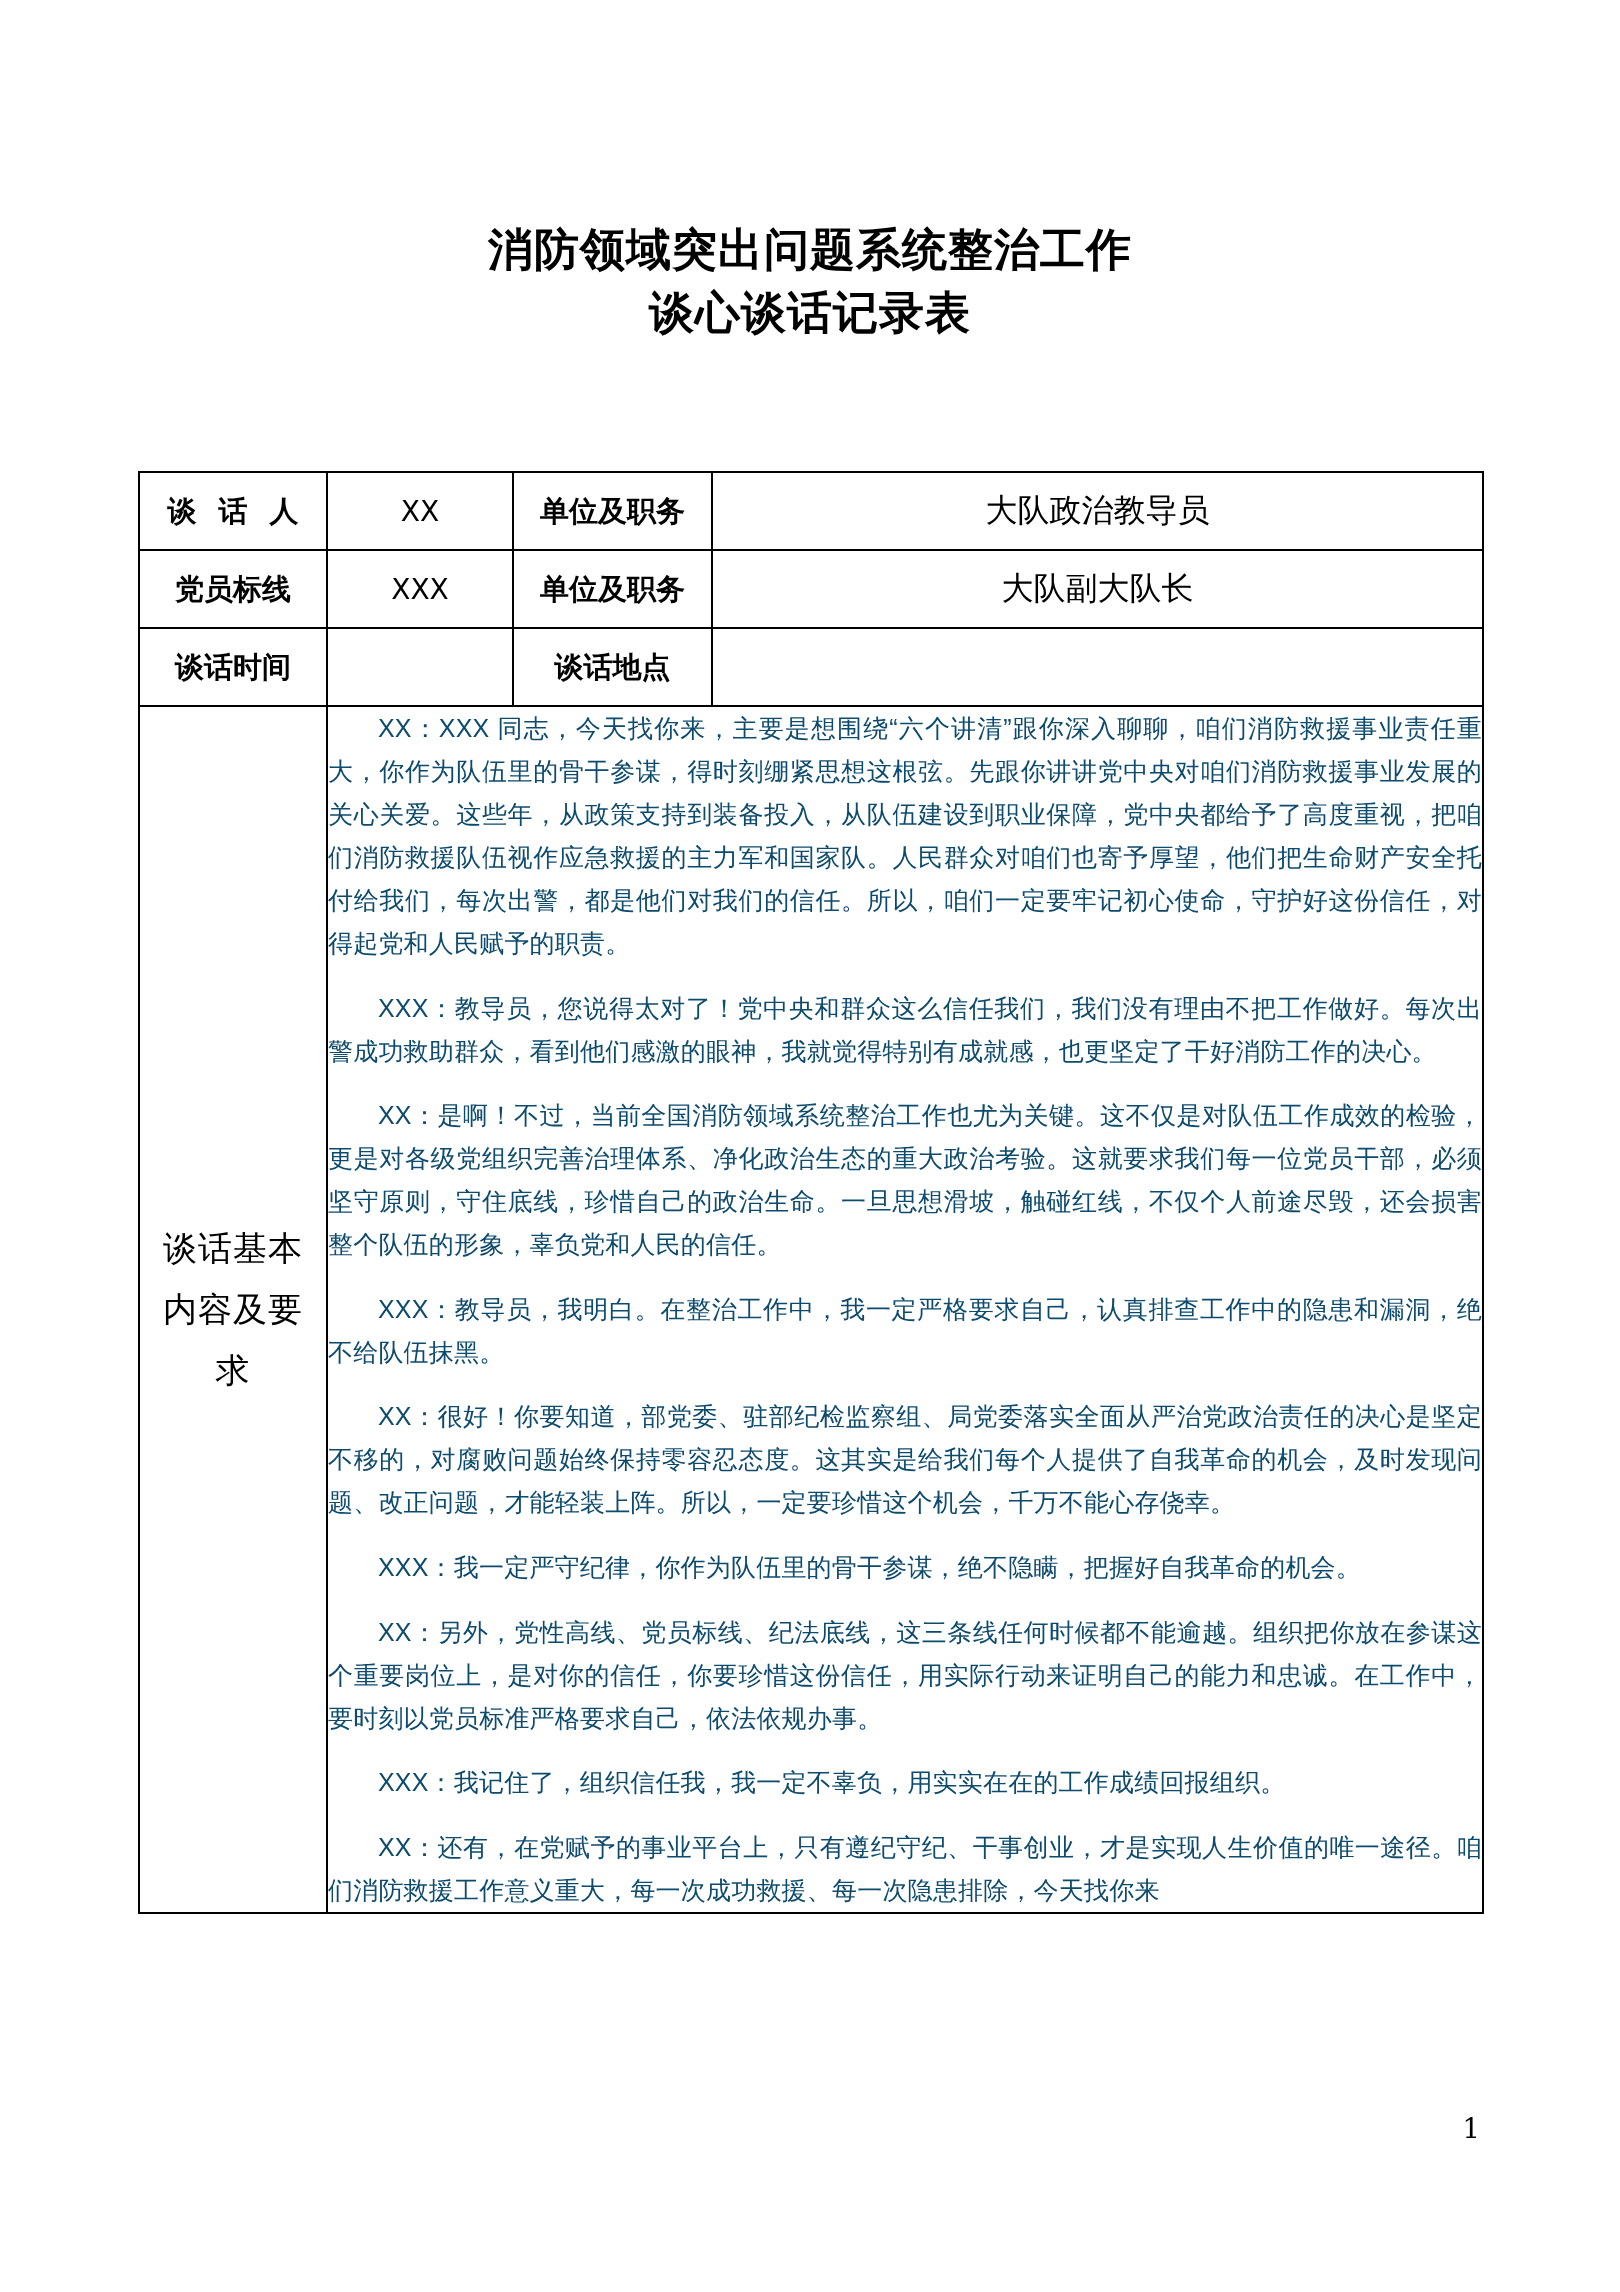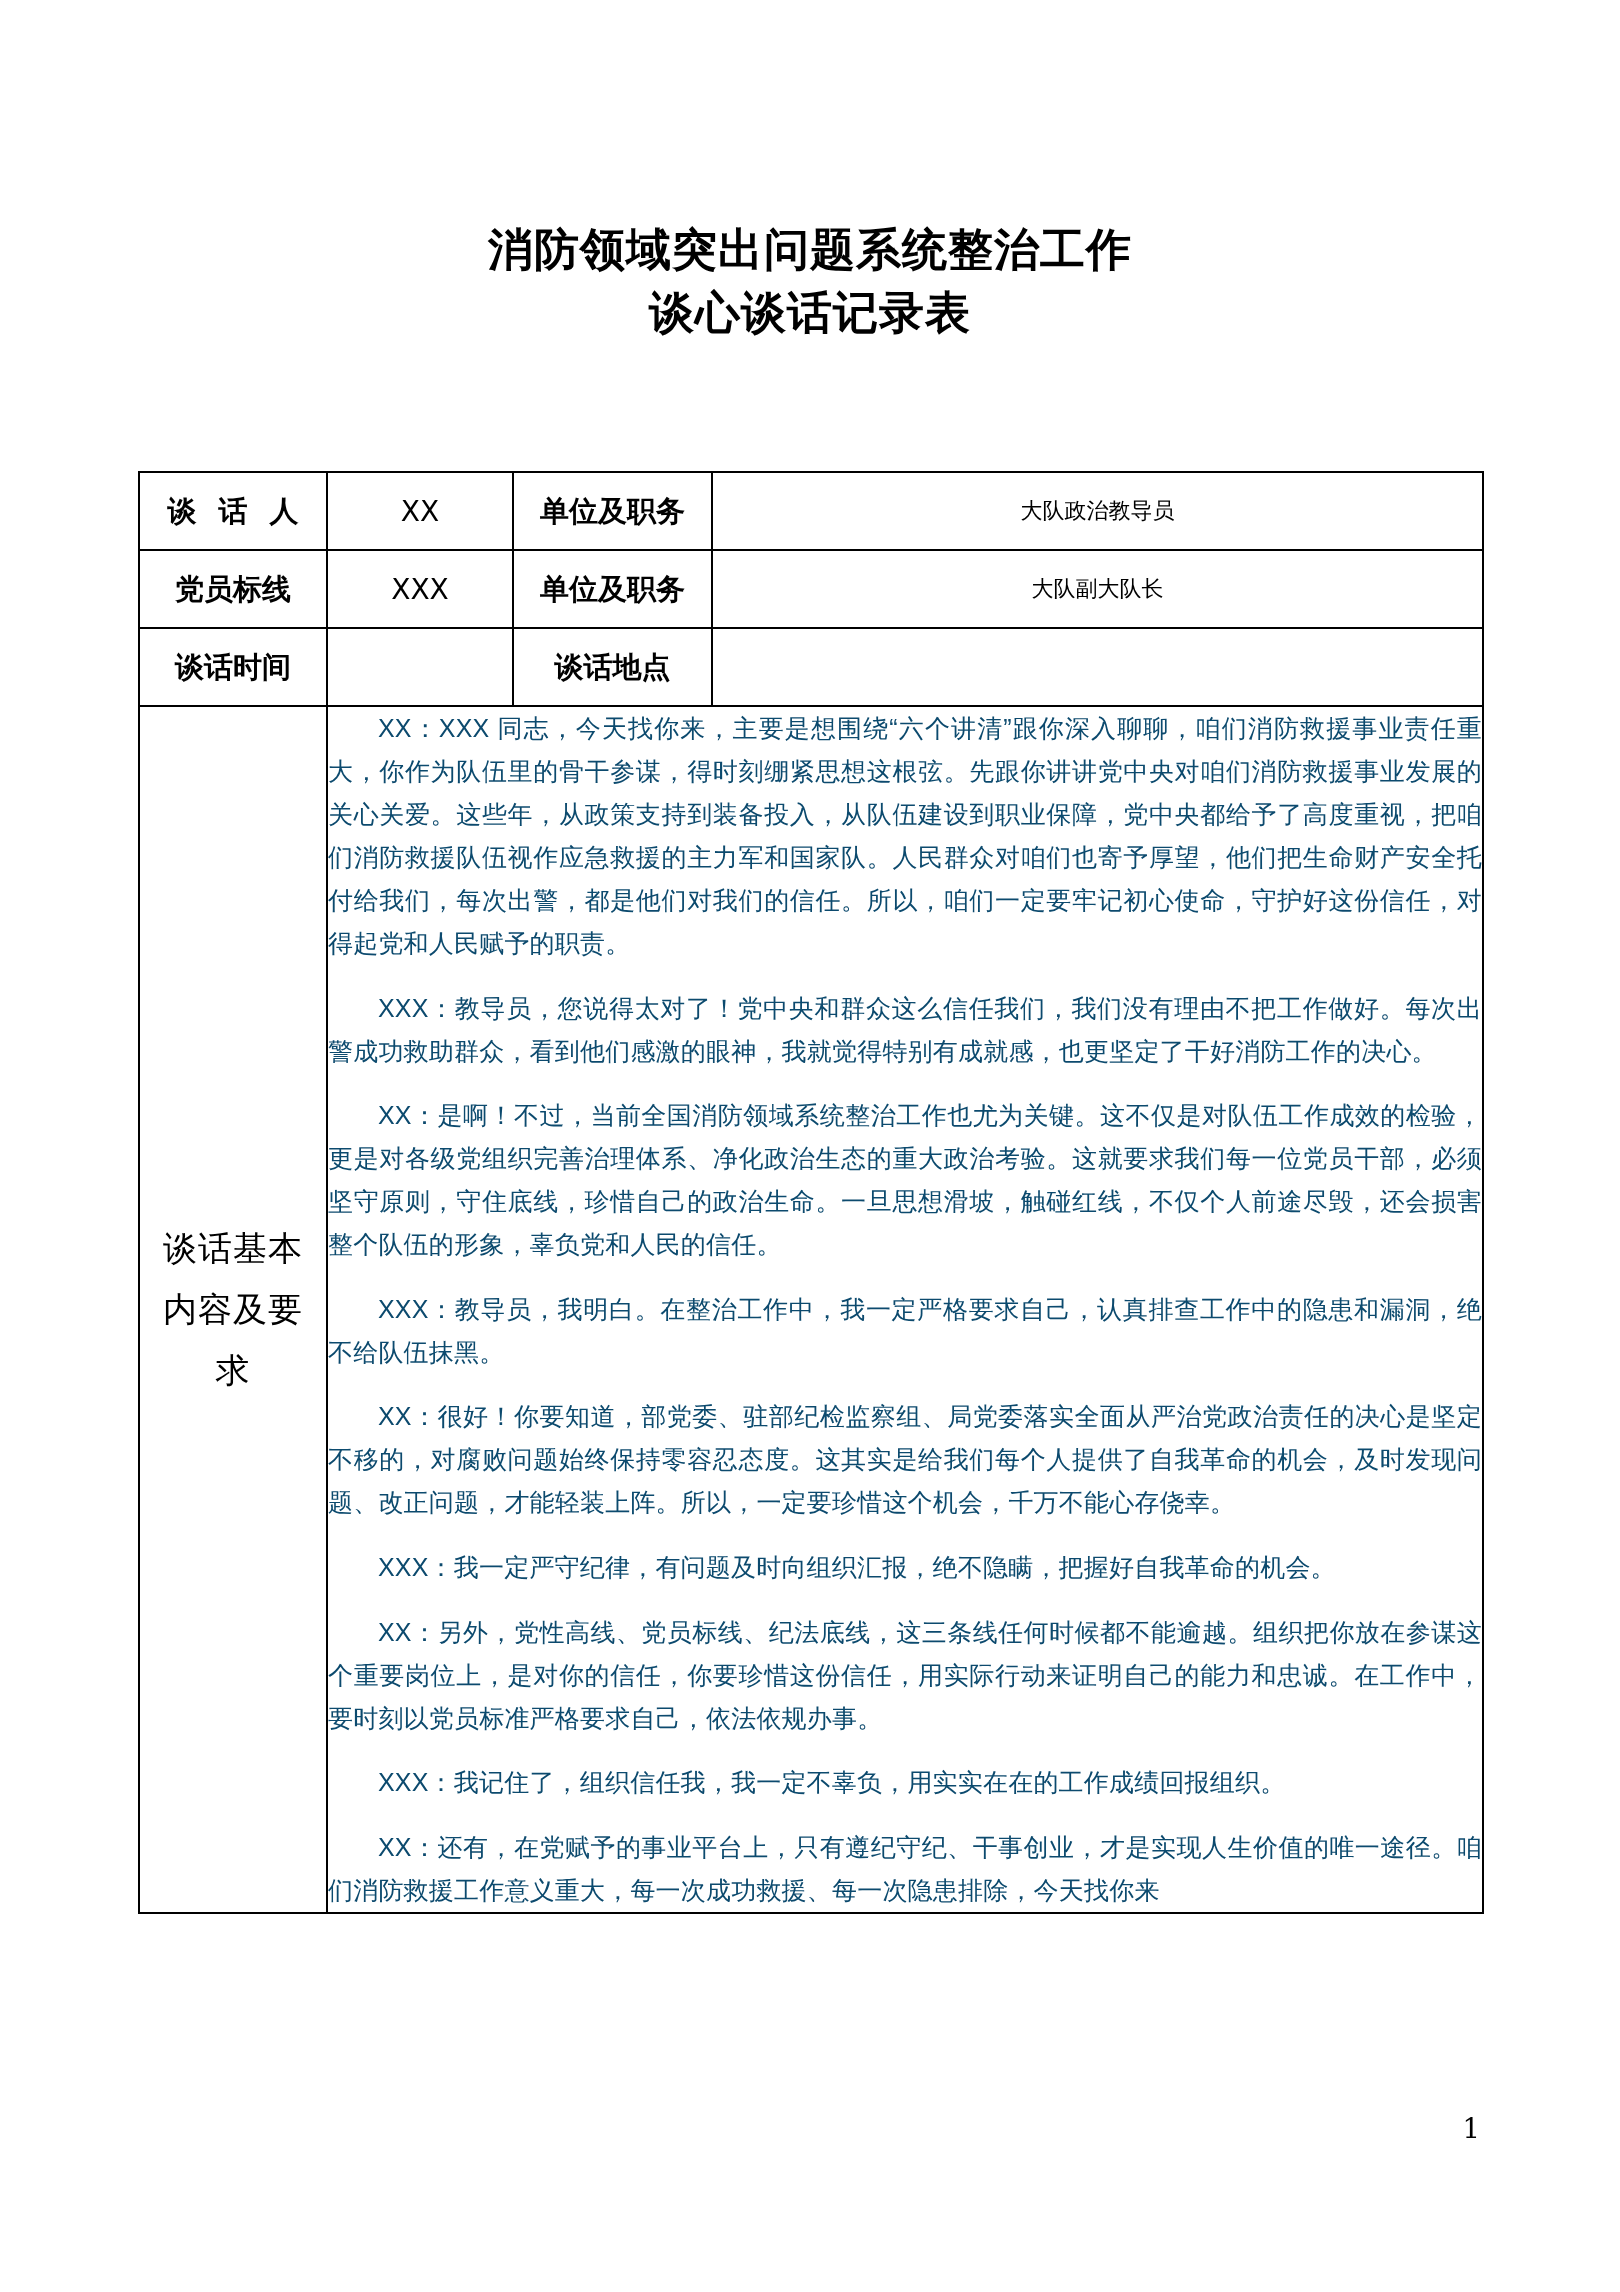--- a/index.html
+++ b/index.html
@@ -80,21 +80,21 @@
     padding-left: 5.9px;
   }
   .val {
     text-align: center;
     font-size: 28px;
     font-weight: 400;
     font-family: "DejaVu Sans", sans-serif;
     color: #000;
   }
   .val.big {
-    font-size: 22px;
+    font-size: 32px;
     font-family: Liberation Mono, monospace;
   }
 
   
   .vlabel {
     text-align: center;
     font-size: 34px;
     font-weight: 400;
     font-family: "DejaVu Serif", serif;
     line-height: 61px;
@@ -180,21 +180,21 @@
           <span>谈话基本</span>
           <span>内容及要</span>
           <span>求</span>
         </td>
         <td class="content-cell" colspan="3">
           <p>XX：XXX 同志，今天找你来，主要是想围绕“六个讲清”跟你深入聊聊，咱们消防救援事业责任重大，你作为队伍里的骨干参谋，得时刻绷紧思想这根弦。先跟你讲讲党中央对咱们消防救援事业发展的关心关爱。这些年，从政策支持到装备投入，从队伍建设到职业保障，党中央都给予了高度重视，把咱们消防救援队伍视作应急救援的主力军和国家队。人民群众对咱们也寄予厚望，他们把生命财产安全托付给我们，每次出警，都是他们对我们的信任。所以，咱们一定要牢记初心使命，守护好这份信任，对得起党和人民赋予的职责。</p>
           <p>XXX：教导员，您说得太对了！党中央和群众这么信任我们，我们没有理由不把工作做好。每次出警成功救助群众，看到他们感激的眼神，我就觉得特别有成就感，也更坚定了干好消防工作的决心。</p>
           <p>XX：是啊！不过，当前全国消防领域系统整治工作也尤为关键。这不仅是对队伍工作成效的检验，更是对各级党组织完善治理体系、净化政治生态的重大政治考验。这就要求我们每一位党员干部，必须坚守原则，守住底线，珍惜自己的政治生命。一旦思想滑坡，触碰红线，不仅个人前途尽毁，还会损害整个队伍的形象，辜负党和人民的信任。</p>
           <p>XXX：教导员，我明白。在整治工作中，我一定严格要求自己，认真排查工作中的隐患和漏洞，绝不给队伍抹黑。</p>
           <p>XX：很好！你要知道，部党委、驻部纪检监察组、局党委落实全面从严治党政治责任的决心是坚定不移的，对腐败问题始终保持零容忍态度。这其实是给我们每个人提供了自我革命的机会，及时发现问题、改正问题，才能轻装上阵。所以，一定要珍惜这个机会，千万不能心存侥幸。</p>
-          <p>XXX：我一定严守纪律，有问题及时向组织汇报，绝不隐瞒，把握好自我革命的机会。</p>
+          <p>XXX：我一定严守纪律，你作为队伍里的骨干参谋，绝不隐瞒，把握好自我革命的机会。</p>
           <p>XX：另外，党性高线、党员标线、纪法底线，这三条线任何时候都不能逾越。组织把你放在参谋这个重要岗位上，是对你的信任，你要珍惜这份信任，用实际行动来证明自己的能力和忠诚。在工作中，要时刻以党员标准严格要求自己，依法依规办事。</p>
           <p>XXX：我记住了，组织信任我，我一定不辜负，用实实在在的工作成绩回报组织。</p>
           <p>XX：还有，在党赋予的事业平台上，只有遵纪守纪、干事创业，才是实现人生价值的唯一途径。咱们消防救援工作意义重大，每一次成功救援、每一次隐患排除，今天找你来</p>
         </td>
       </tr>
     </tbody>
   </table>
 
   <div class="page-number">1</div>
 

